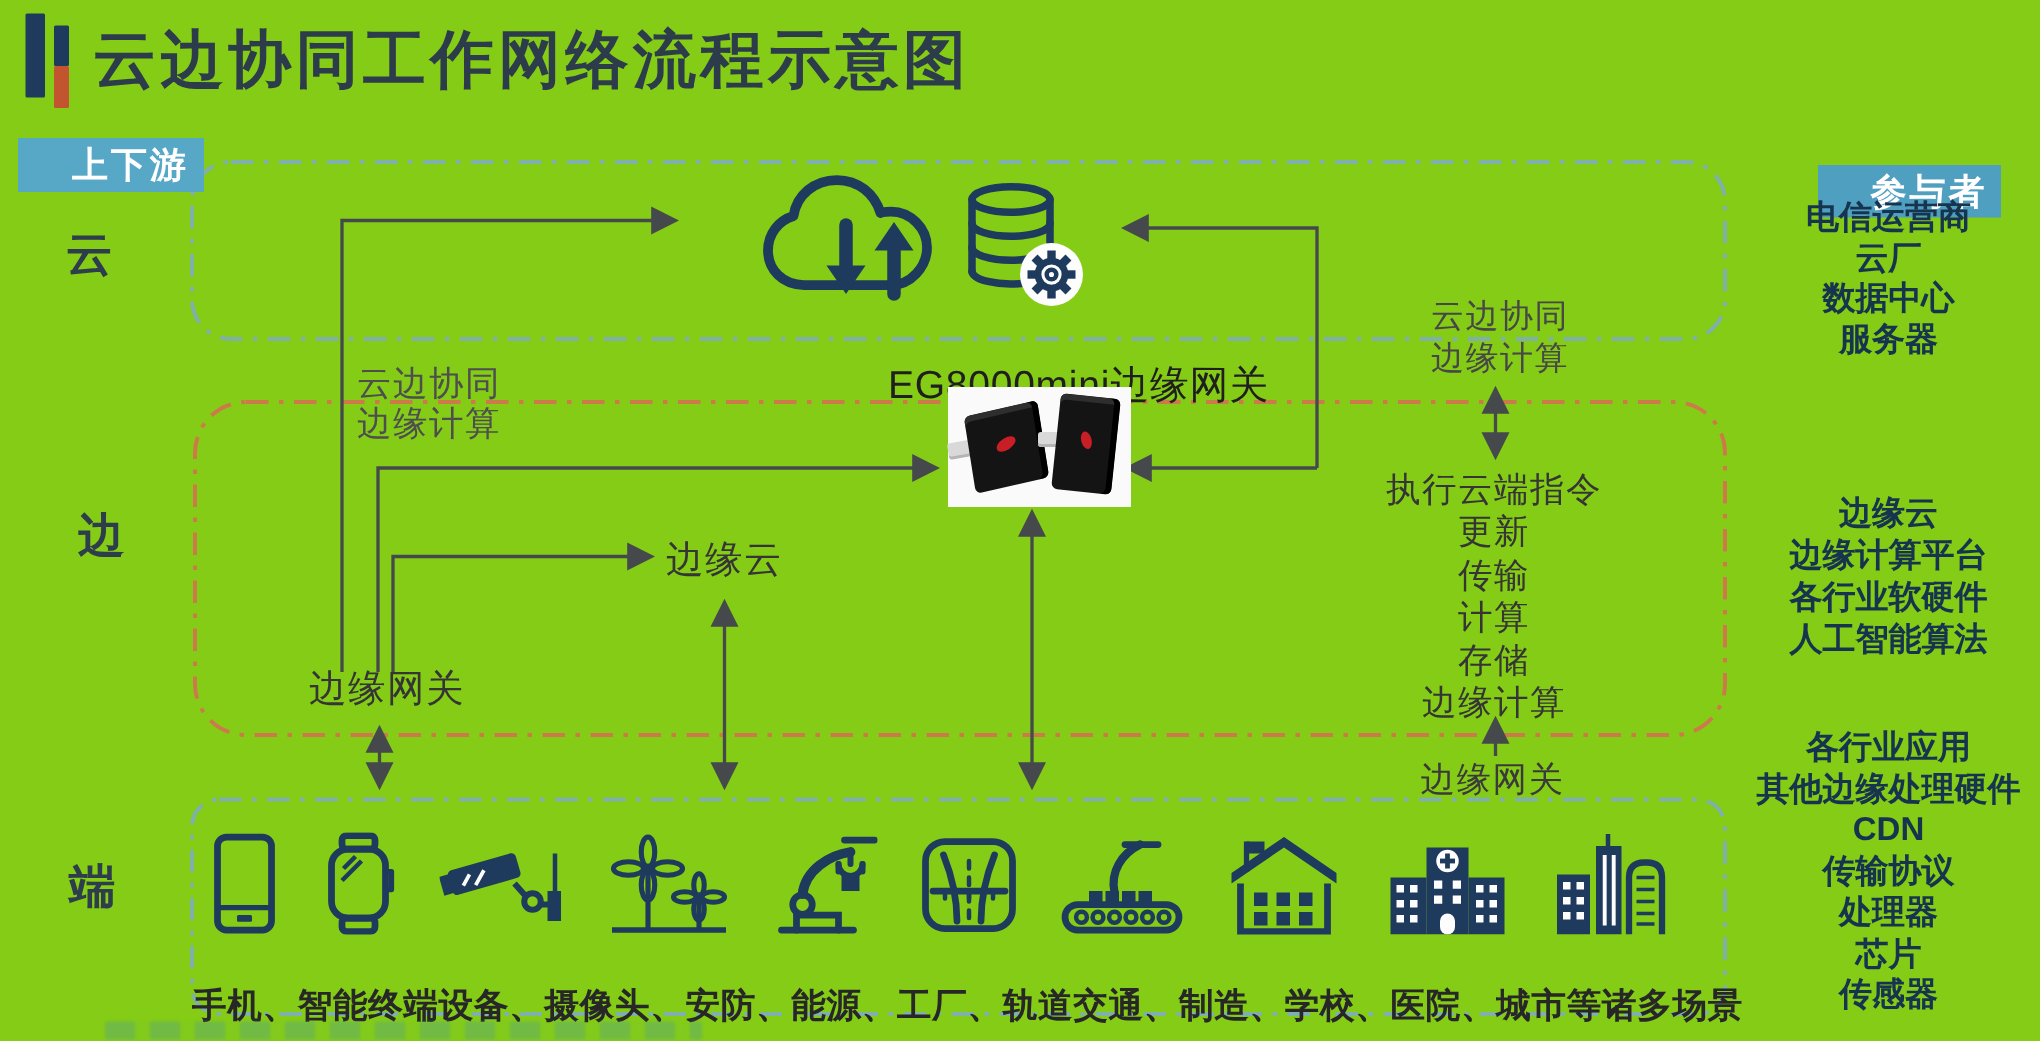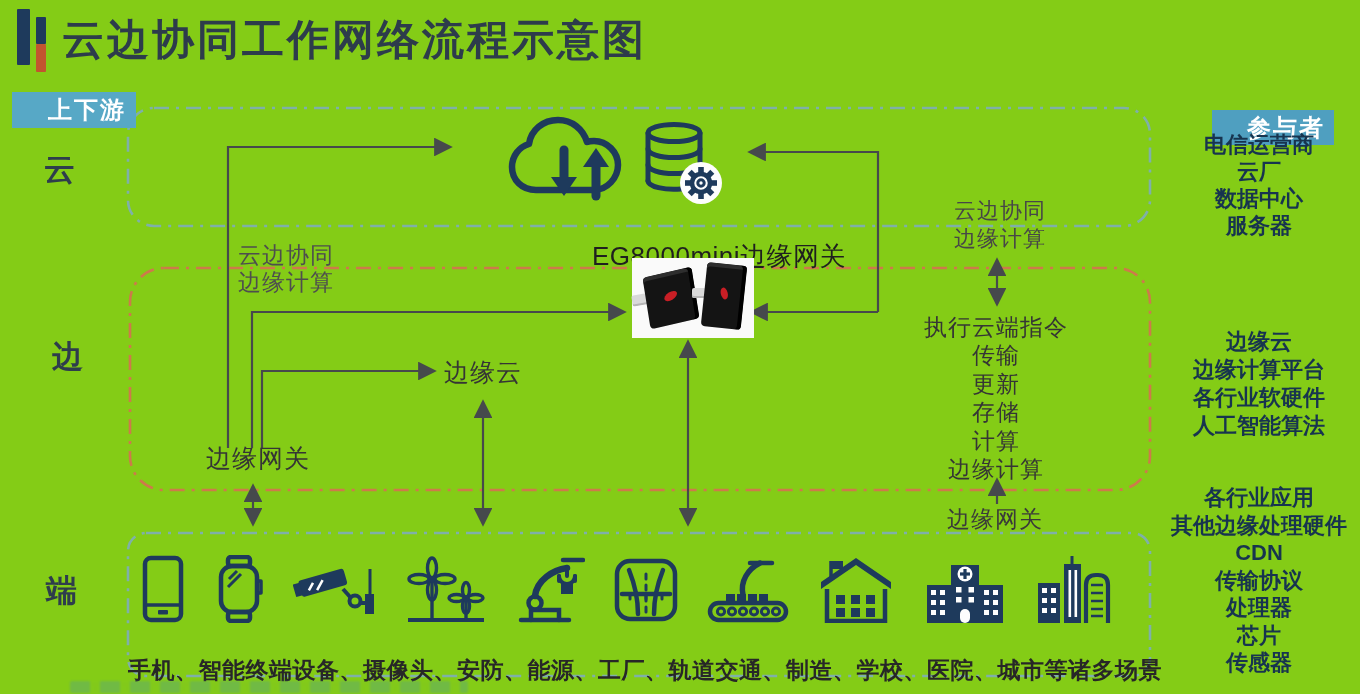--- a/index.html
+++ b/index.html
@@ -19,21 +19,21 @@
   
   .rp-group{left:1156px;width:206px;text-align:center;font-size:22px;font-weight:600;color:#17344f;}
   #rp-g1{top:131px;line-height:27px;}
   #rp-g2{top:328px;line-height:28px;}
   #rp-g3{top:484px;line-height:27.5px;}
   
   .note{font-size:23px;color:#4e4e4e;line-height:27px;letter-spacing:1px;}
   .dlabel{font-size:25px;color:#353535;letter-spacing:1px;white-space:nowrap;}
   #eg-label{left:579px;top:239px;font-size:26px;color:#1f1f1f;letter-spacing:0.5px;margin-left:13px;}
   #right-note{left:900px;top:197px;width:200px;text-align:center;font-size:22px;color:#474747;line-height:28px;letter-spacing:1px;}
-  #process-list{left:896px;top:313px;width:200px;text-align:center;font-size:23px;color:#353535;line-height:28.4px;letter-spacing:1px;}
+  #process-list{left:896px;top:313px;width:200px;text-align:center;font-size:23px;color:#353535;line-height:28.4px;letter-spacing:1px;font-family:Liberation Serif, serif;}
   #data-collect{left:895px;top:504px;width:200px;text-align:center;font-size:23px;color:#3a3a3a;letter-spacing:1px;}
   
   #device-icons{left:140px;top:547px;width:972px;height:76px;display:flex;justify-content:space-between;align-items:flex-end;}
   #device-caption{left:128px;top:631px;width:1022px;text-align:center;font-size:23px;font-weight:600;color:#272727;letter-spacing:0.5px;white-space:nowrap;margin-top:24px;}
   
   #gateway-device{left:632px;top:258px;width:122px;height:80px;background:#fafafa;}
   .dev-box{position:absolute;background:#141414;border-radius:4px;box-shadow:inset -4px 0 0 #000, inset 0 4px 0 #2e2e2e;}
   .dev-logo{position:absolute;background:#c81e25;border-radius:50%;}
   .dev-plug{position:absolute;background:#d9d9d9;border-radius:2px;box-shadow:inset 0 -2px 0 #b5b5b5;}
   #watermark{left:70px;top:681px;width:398px;height:12px;border-radius:2px;opacity:.45;filter:blur(1.2px);
@@ -141,24 +141,24 @@
   </div>
   <div class="abs" id="eg-label">EG8000mini边缘网关</div>
   <div class="abs dlabel" style="left:444px;top:356px;">边缘云</div>
   <div class="abs dlabel" style="left:206px;top:442px;">边缘网关</div>
   <div class="abs" id="right-note">
     <div>云边协同</div>
     <div>边缘计算</div>
   </div>
   <div class="abs" id="process-list">
     <div>执行云端指令</div>
+    <div>更新</div>
     <div>传输</div>
-    <div>更新</div>
+    <div>计算</div>
     <div>存储</div>
-    <div>计算</div>
     <div>边缘计算</div>
   </div>
   <div class="abs" id="data-collect">边缘网关</div>
 
   <div class="abs" id="gateway-device">
     <div class="dev-plug" style="left:0px;top:36px;width:20px;height:11px;transform:rotate(-10deg);"></div>
     <div class="dev-box" style="left:14px;top:14px;width:50px;height:52px;transform:rotate(-9deg) skewY(-4deg);">
       <div class="dev-logo" style="left:18px;top:20px;width:14px;height:8px;transform:rotate(-20deg);"></div>
     </div>
     <div class="dev-plug" style="left:60px;top:30px;width:14px;height:10px;"></div>

